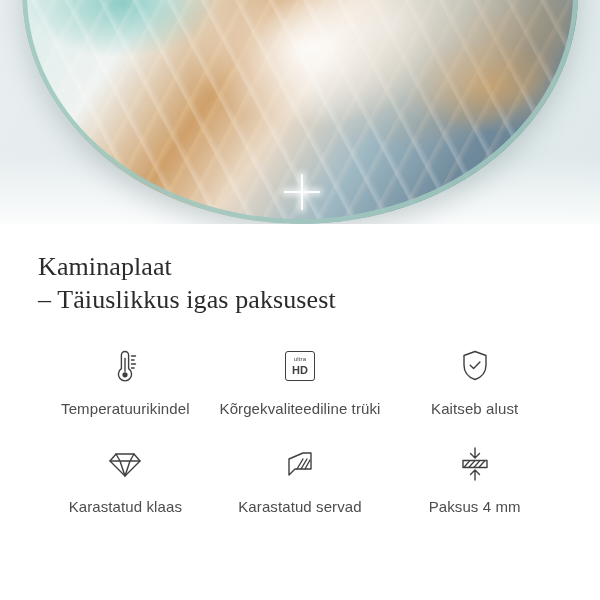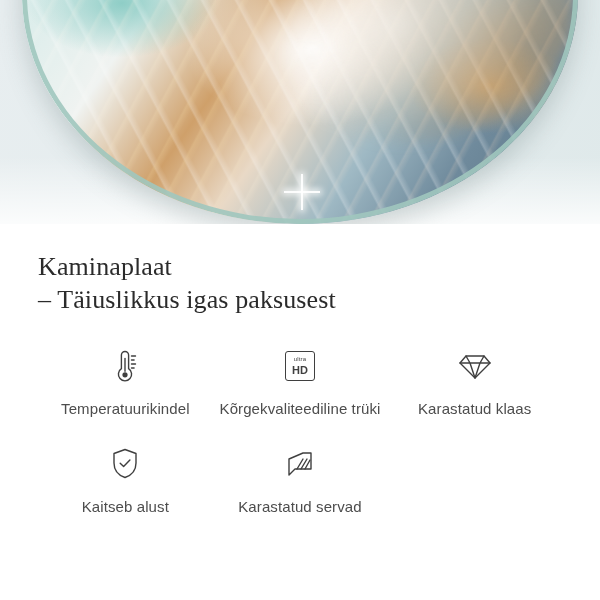--- a/index.html
+++ b/index.html
@@ -240,44 +240,55 @@
           <div class="hd-box">
             <span class="hd-top">ultra</span>
             <span class="hd-bottom">HD</span>
           </div>
         </div>
         <div class="feature-label">Kõrgekvaliteediline trüki</div>
       </div>
 
       <div class="feature">
         <div class="feature-icon">
+          <svg width="36" height="40" viewBox="0 0 36 40">
+            <path class="stroke" d="M18 5.5l11 4v9.4c0 7.2-4.6 12.3-11 14.6-6.4-2.3-11-7.4-11-14.6V9.5l11-4z"></path>
+            <path class="stroke" d="M13.2 19.2l3.4 3.4 6.3-6.7" stroke-width="1.8"></path>
+          </svg>
+        </div>
+        <div class="feature-label">Kaitseb alust</div>
+      </div>
+
+      <div class="feature">
+        <div class="feature-icon">
           <svg width="40" height="38" viewBox="0 0 40 38">
             <path class="stroke" d="M11 9h18l6 7-15 15L5 16l6-7z"></path>
             <path class="stroke" d="M5 16h30M11 9l4 7M29 9l-4 7M15 16l5 15M25 16l-5 15"></path>
           </svg>
         </div>
         <div class="feature-label">Karastatud klaas</div>
       </div>
 
       <div class="feature">
         <div class="feature-icon">
-          <svg width="36" height="40" viewBox="0 0 36 40">
-            <path class="stroke" d="M18 5.5l11 4v9.4c0 7.2-4.6 12.3-11 14.6-6.4-2.3-11-7.4-11-14.6V9.5l11-4z"></path>
-            <path class="stroke" d="M13.2 19.2l3.4 3.4 6.3-6.7" stroke-width="1.8"></path>
-          </svg>
-        </div>
-        <div class="feature-label">Kaitseb alust</div>
-      </div>
-
-      <div class="feature">
-        <div class="feature-icon">
           <svg width="38" height="38" viewBox="0 0 38 38">
             <path class="stroke" d="M8 30V14L22 8h8v16H14l-6 6z"></path>
             <path class="stroke" d="M16 24l6-10M20 24l6-10M24 24l5-9"></path>
           </svg>
         </div>
         <div class="feature-label">Karastatud servad</div>
       </div>
 
+      <div class="feature">
+        <div class="feature-icon">
+          <svg width="38" height="42" viewBox="0 0 38 42">
+            <path class="stroke" d="M19 5v9M14.5 10.5L19 15l4.5-4.5"></path>
+            <rect class="stroke" x="7" y="17.5" width="24" height="7"></rect>
+            <path class="stroke" d="M8 24.3l5.5-6.2M13 24.3l5.5-6.2M18 24.3l5.5-6.2M23 24.3l5.5-6.2" stroke-width="1"></path>
+            <path class="stroke" d="M19 37v-9M14.5 31.5L19 27l4.5 4.5"></path>
+          </svg>
+        </div>
+        <div class="feature-label">Paksus 4 mm</div>
+      </div>
 
     </div>
   </div>
 </div>
 
 </body></html>

